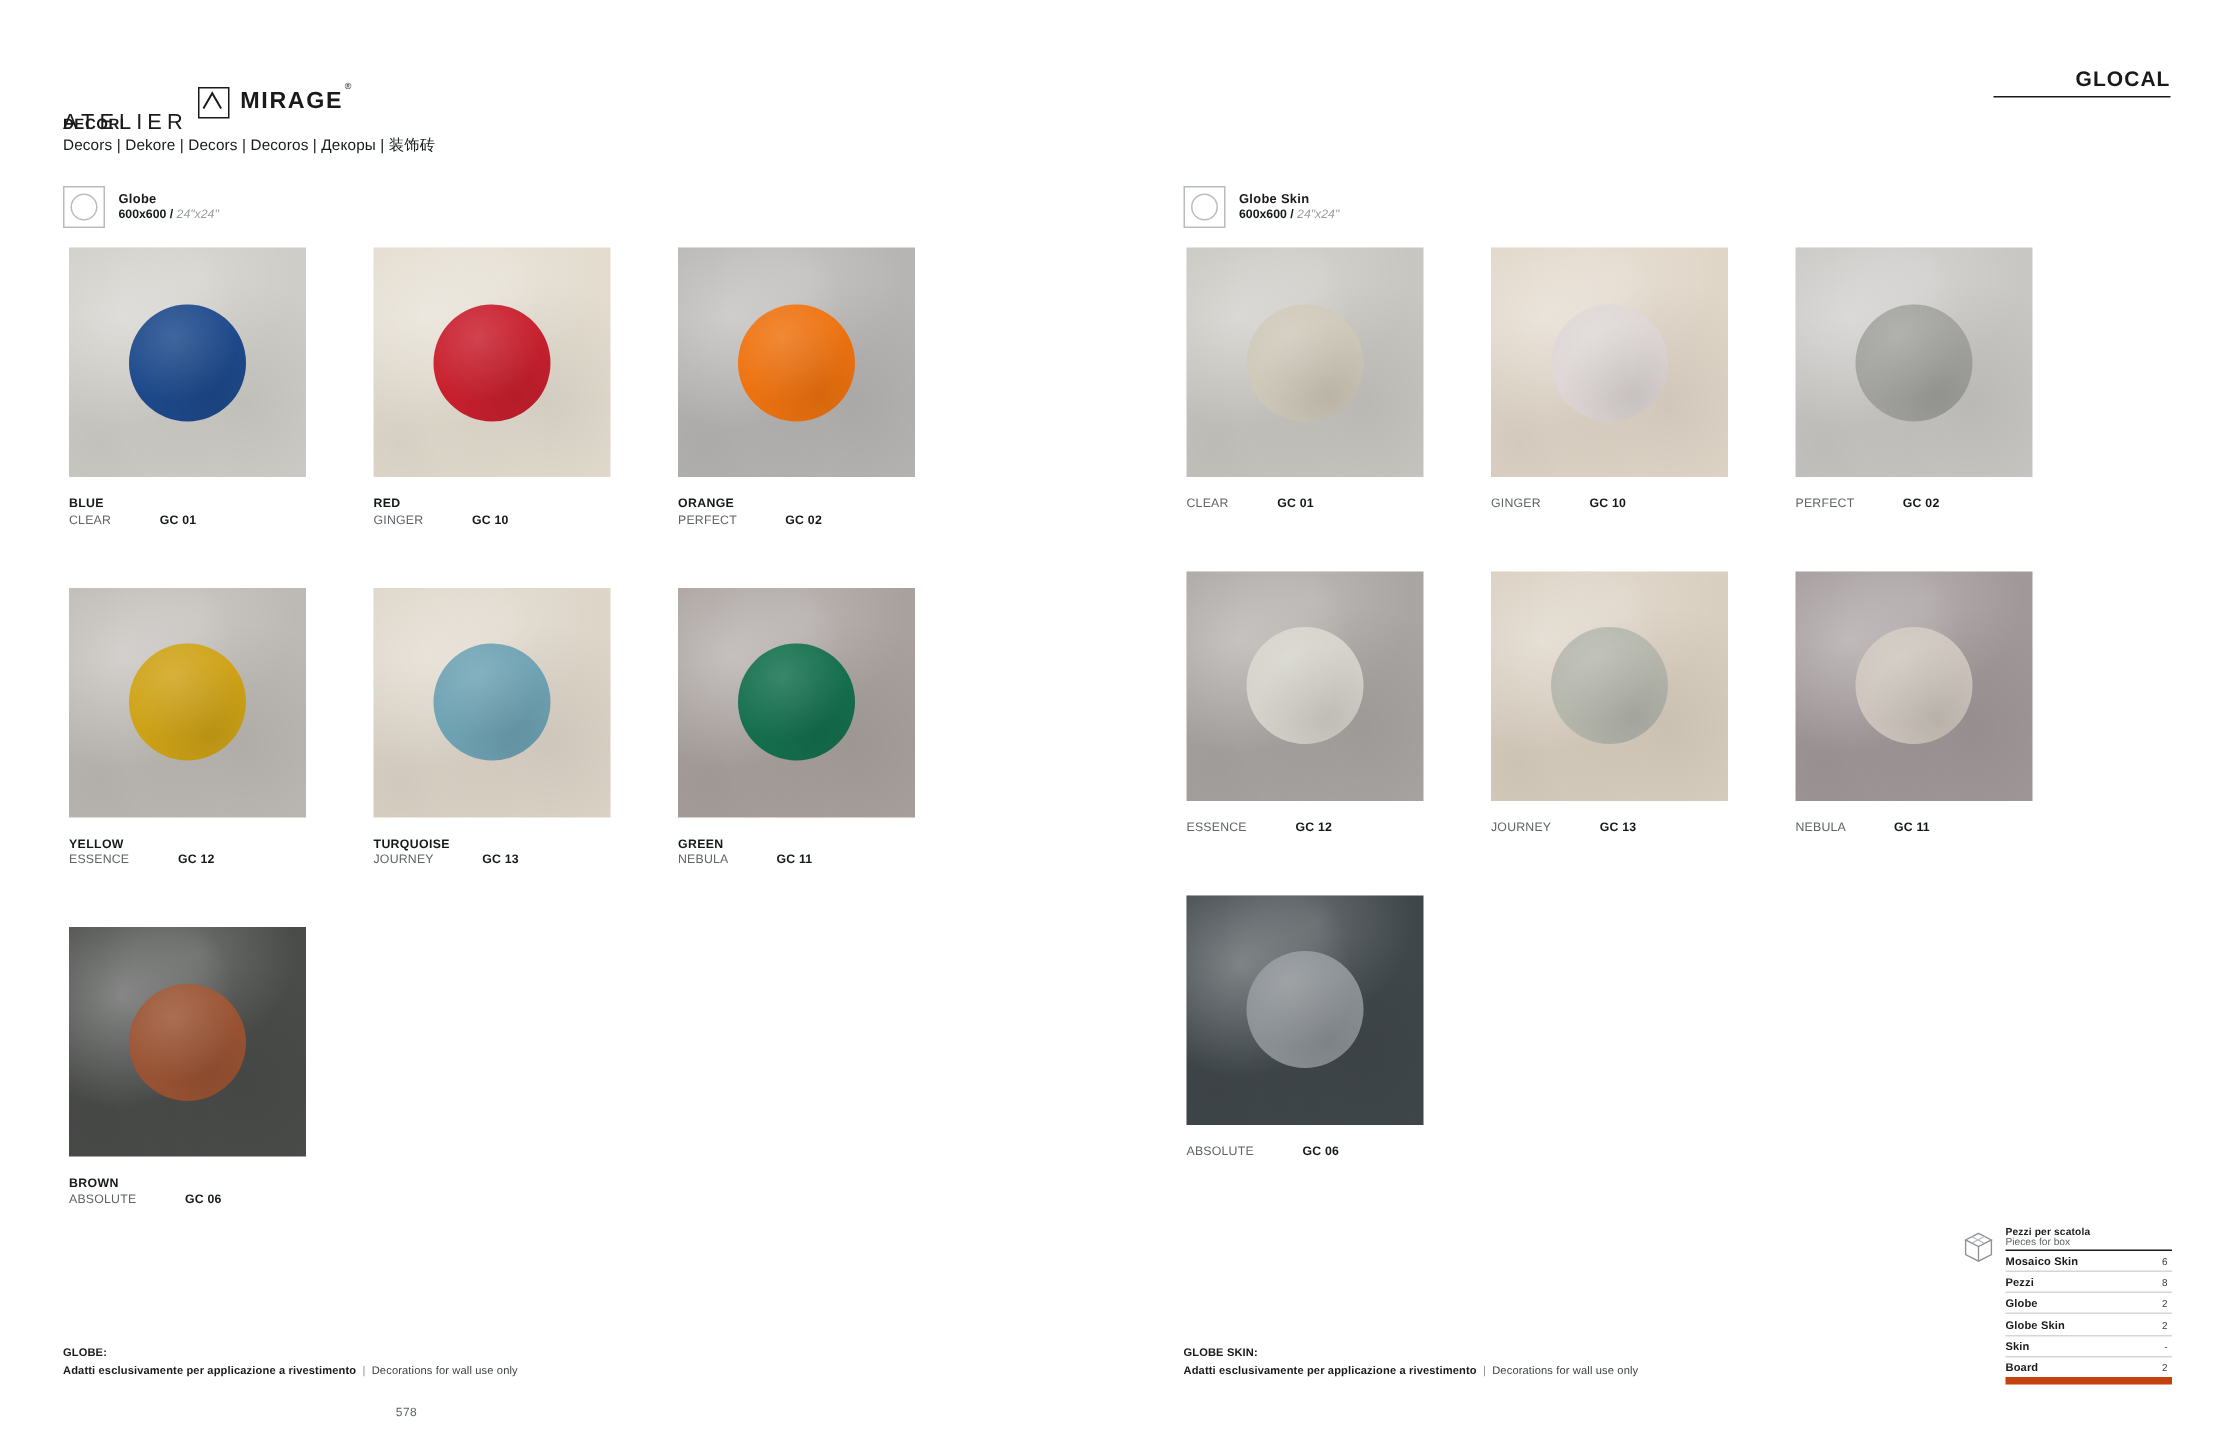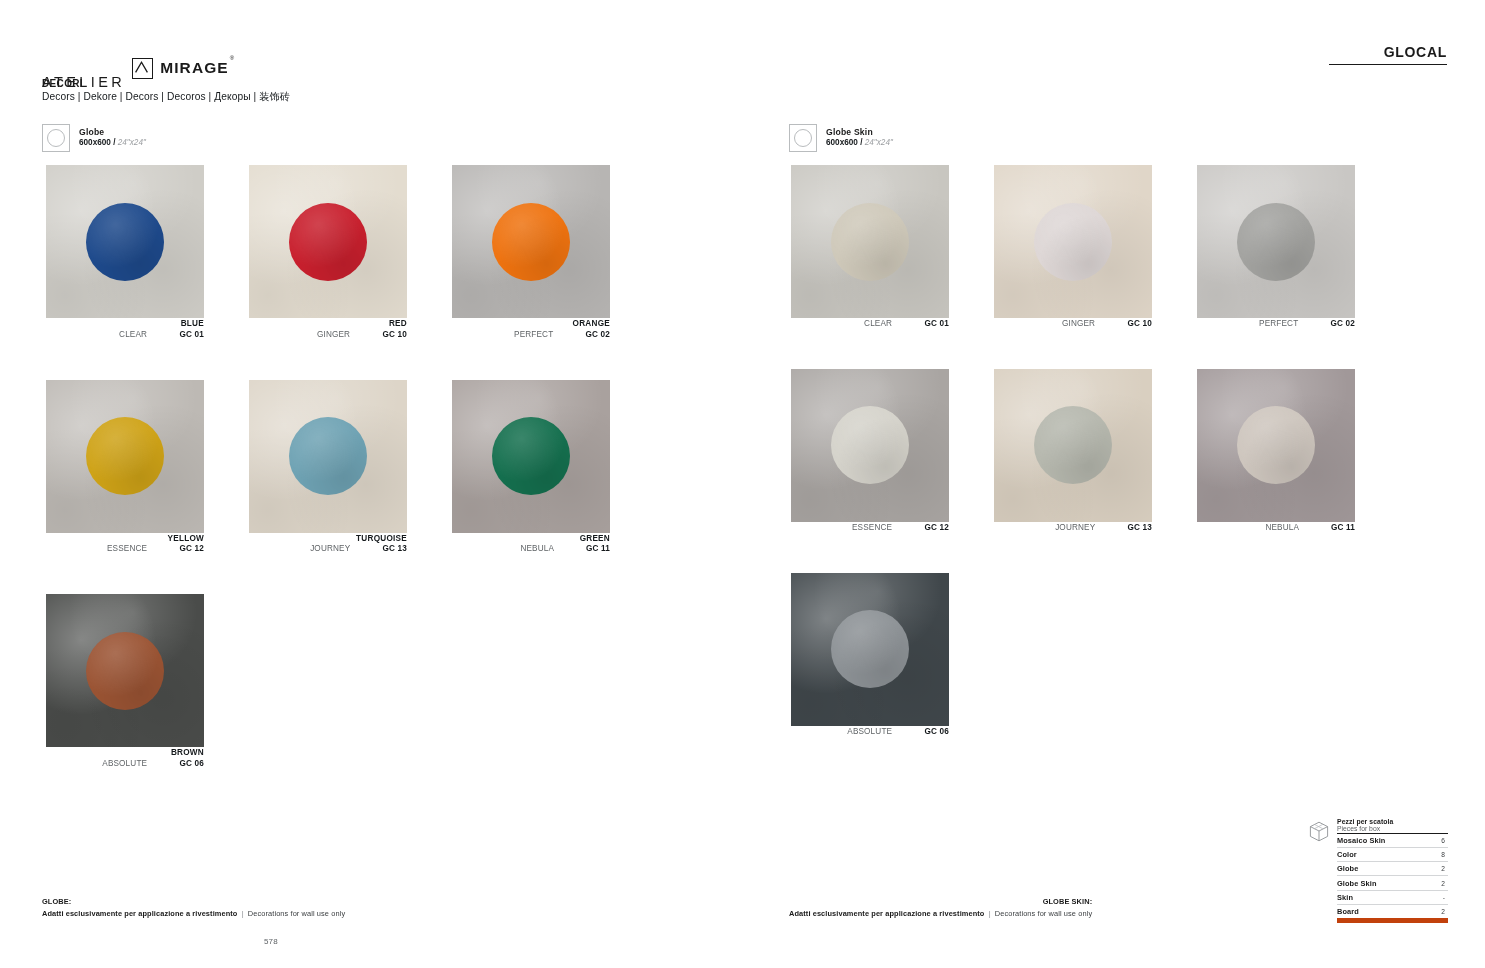--- a/index.html
+++ b/index.html
@@ -181,23 +181,22 @@
   }
   .swatch .dot::after {
     content: "";
     position: absolute;
     inset: 0;
     border-radius: 50%;
     background: radial-gradient(circle at 38% 28%, rgba(255,255,255,0.16), rgba(255,255,255,0) 58%),
                 radial-gradient(circle at 70% 78%, rgba(0,0,0,0.10), rgba(0,0,0,0) 60%);
   }
   .tile-labels {
-    padding-top: 1px;
+    padding-top: 13px;
     line-height: 1.32;
-    text-align: right;
   }
   .tile-color {
     font-size: 8.2px;
     font-weight: 700;
     letter-spacing: 0.25px;
     color: #15191c;
   }
   .tile-base {
     font-size: 8.2px;
     font-weight: 400;
@@ -467,21 +466,21 @@
         <div class="swatch" style="background: rgb(64, 71, 75);">
           <div class="grain"></div>
           <div class="dot" style="background: rgb(141, 146, 150);"></div>
         </div>
         <div class="tile-labels">
           <div class="tile-base"><span>ABSOLUTE </span><b>GC 06</b></div>
         </div>
       </div>
     </div>
 
-  <div class="note" style="left:46px;text-align:right;">
+  <div class="note" style="left:46px;">
     <div class="head">GLOBE SKIN:</div>
     <div>
       <span class="it">Adatti esclusivamente per applicazione a rivestimento</span>
       <span class="sep">|</span>
       <span class="en">Decorations for wall use only</span>
     </div>
   </div>
 
 </div>
 
@@ -496,21 +495,21 @@
   </span>
   <div class="ppb-body">
     <div class="ppb-title">Pezzi per scatola</div>
     <div class="ppb-subtitle">Pieces for box</div>
     <div id="ppb-rows">
         <div class="ppb-row">
           <span class="ppb-label">Mosaico Skin</span>
           <span class="ppb-val">6</span>
         </div>
         <div class="ppb-row">
-          <span class="ppb-label">Color</span>
+          <span class="ppb-label">Pezzi</span>
           <span class="ppb-val">8</span>
         </div>
         <div class="ppb-row">
           <span class="ppb-label">Globe</span>
           <span class="ppb-val">2</span>
         </div>
         <div class="ppb-row">
           <span class="ppb-label">Globe Skin</span>
           <span class="ppb-val">2</span>
         </div>

